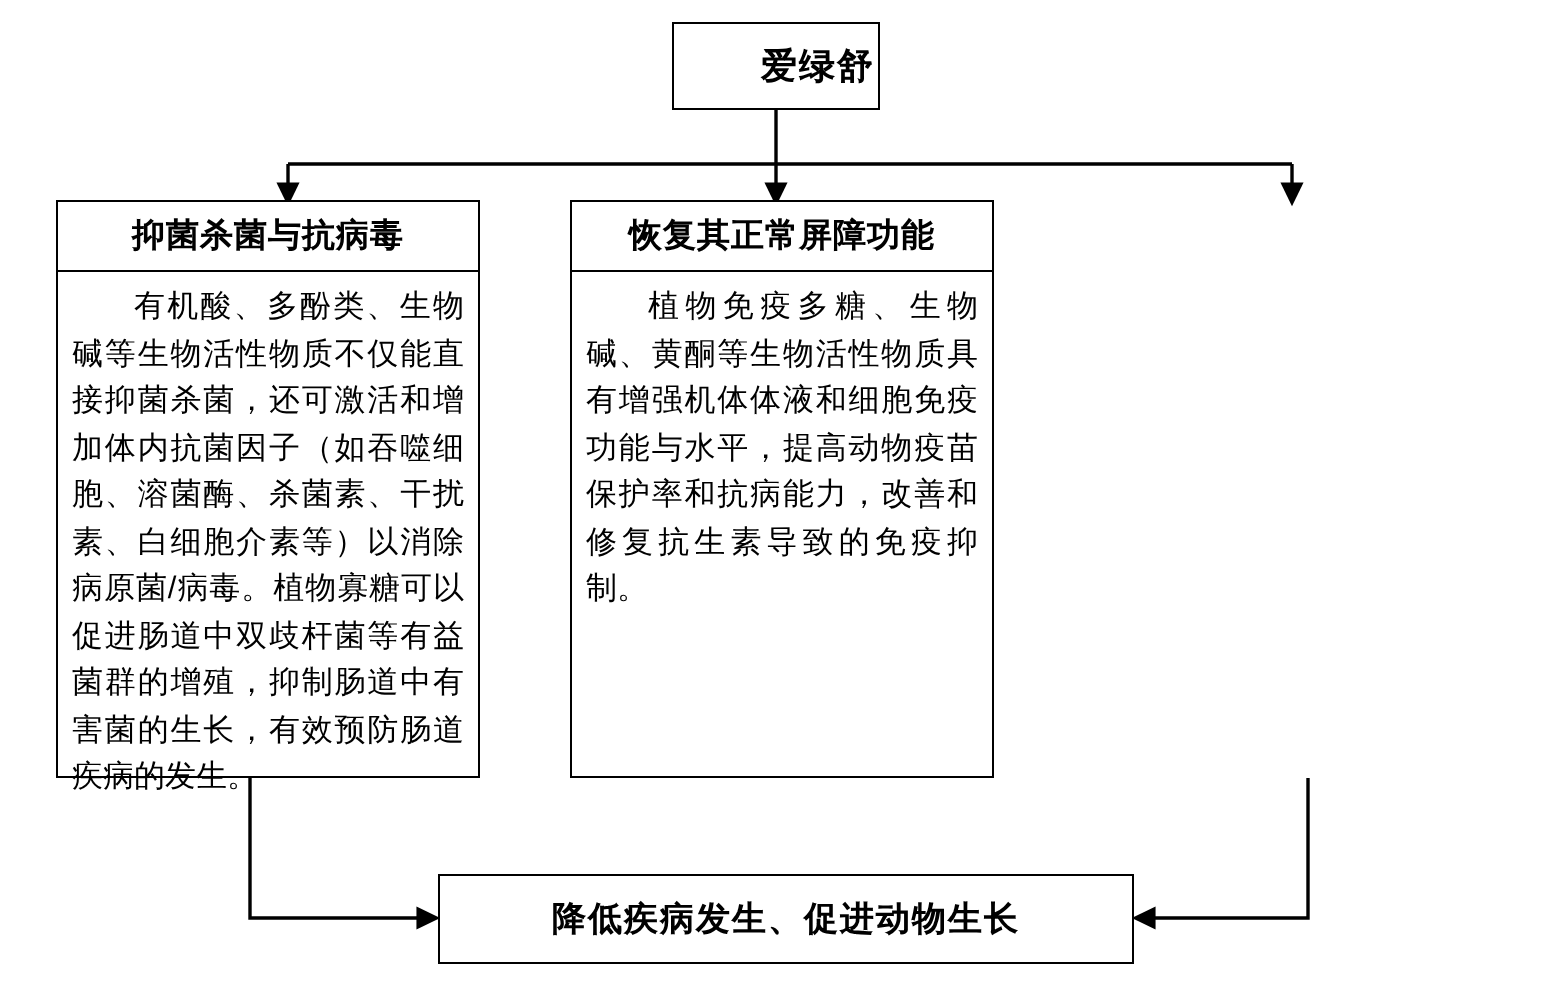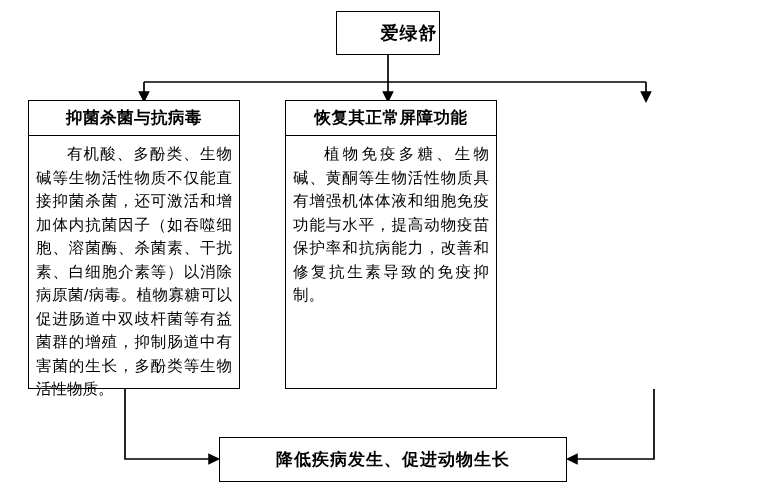--- a/index.html
+++ b/index.html
@@ -133,21 +133,21 @@
       <path d="M654,389 L654,459 L572,459" marker-end="url(#arrow-right)"></path>
     </g>
   </svg>
 
   <div class="node" id="node-root">
     <div class="node-title">爱绿舒</div>
   </div>
 
   <div class="node branch" id="node-branch-0">
     <div class="node-title">抑菌杀菌与抗病毒</div>
-    <div class="node-body">有机酸、多酚类、生物碱等生物活性物质不仅能直接抑菌杀菌，还可激活和增加体内抗菌因子（如吞噬细胞、溶菌酶、杀菌素、干扰素、白细胞介素等）以消除病原菌/病毒。植物寡糖可以促进肠道中双歧杆菌等有益菌群的增殖，抑制肠道中有害菌的生长，多酚类等生物活性物质。</div>
+    <div class="node-body">有机酸、多酚类、生物碱等生物活性物质不仅能直接抑菌杀菌，还可激活和增加体内抗菌因子（如吞噬细胞、溶菌酶、杀菌素、干扰素、白细胞介素等）以消除病原菌/病毒。植物寡糖可以促进肠道中双歧杆菌等有益菌群的增殖，抑制肠道中有害菌的生长，有效预防肠道疾病的发生。</div>
   </div>
 
   <div class="node branch" id="node-branch-1">
     <div class="node-title">恢复其正常屏障功能</div>
     <div class="node-body">植物免疫多糖、生物碱、黄酮等生物活性物质具有增强机体体液和细胞免疫功能与水平，提高动物疫苗保护率和抗病能力，改善和修复抗生素导致的免疫抑制。</div>
   </div>
 
 
   <div class="node" id="node-outcome">
     <div class="node-title">降低疾病发生、促进动物生长</div>

